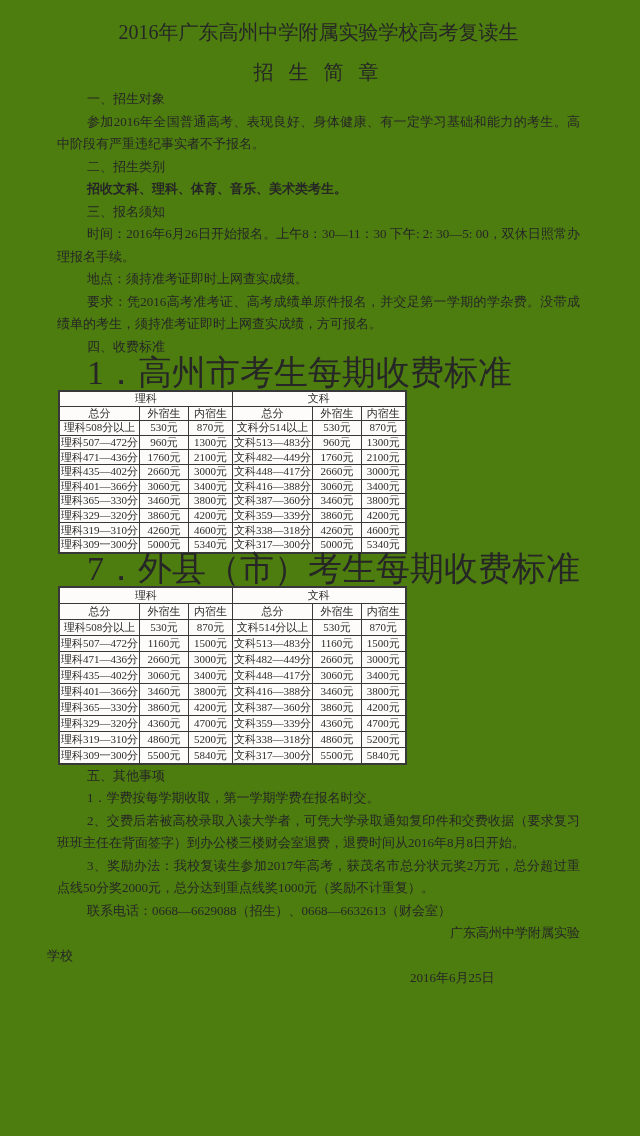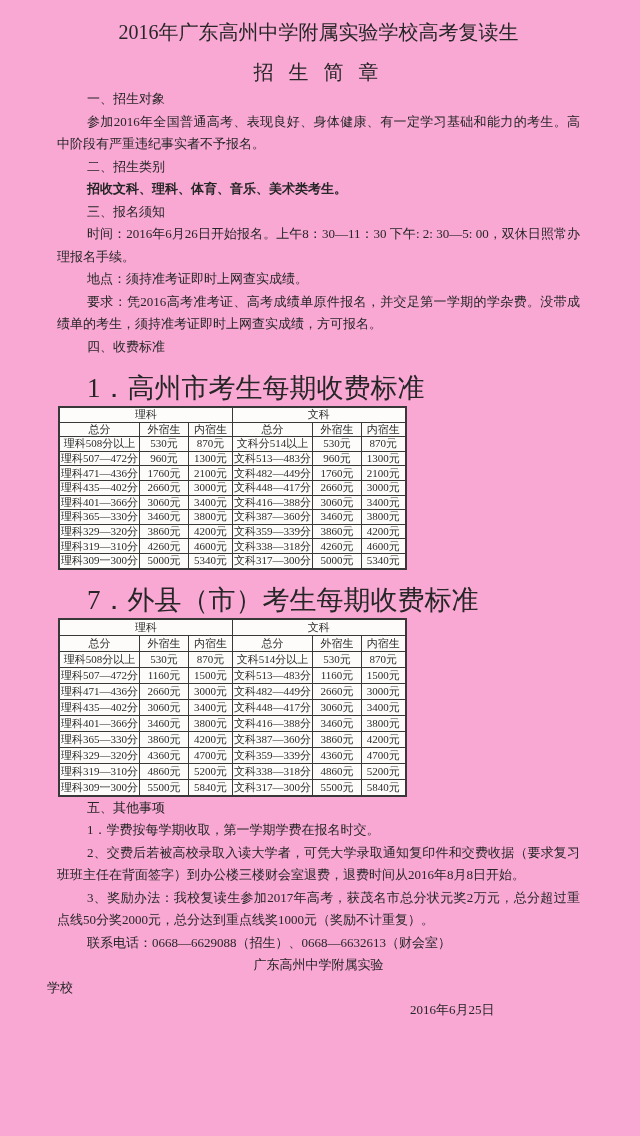--- a/index.html
+++ b/index.html
@@ -1,38 +1,38 @@
 <!DOCTYPE html>
 <html><head>
 <meta charset="utf-8">
 <style>
   html,body{margin:0;padding:0;background:#ffffff;}
   .page{
-    position:relative;width:640px;height:1136px;background:#f9a8d4;
+    position:relative;width:640px;height:1136px;background:#4d7c0f;
     font-family:"Liberation Serif","DejaVu Serif",serif;
     color:#262626;overflow:hidden;
   }
   .doc{position:absolute;left:57px;top:12px;width:523px;}
   .line{margin:0;font-size:13px;line-height:22.5px;text-indent:30px;text-align:justify;}
   .title1{margin:8px 0 2px;font-size:20px;line-height:24px;text-indent:0;text-align:center;}
   .title2{margin:16px 0 4px;font-size:20px;line-height:24px;text-indent:0;text-align:center;letter-spacing:5px;}
   .bold{font-weight:bold;}
-  .tbl-heading{margin:16px 0 3px;font-size:27px;line-height:29px;text-indent:30px;}
+  .tbl-heading{margin:0 0 3px;font-size:34px;line-height:29px;text-indent:30px;}
   table.fee-table{
     border-collapse:collapse;margin-left:1px;table-layout:fixed;
     border:2px solid #383838;background:#fdfcfb;
   }
   table.fee-table th,table.fee-table td{
     border:1px solid #383838;font-size:11px;font-weight:normal;
     text-align:center;vertical-align:middle;padding:0 1px;white-space:nowrap;
     color:#2b2b2b;
   }
   table.t1 th,table.t1 td{height:13.6px;line-height:13px;}
   table.t2 th,table.t2 td{height:15px;line-height:14px;}
-  .sig1{text-align:center;text-indent:0;}
+  .sig1{text-align:right;text-indent:0;}
   .sig2{text-indent:-10px;}
   .date-line{text-indent:353px;}
 </style>
 </head>
 <body>
 
 <div class="page">
   <div class="doc">
 
     <p class="line title1">2016年广东高州中学附属实验学校高考复读生</p>

